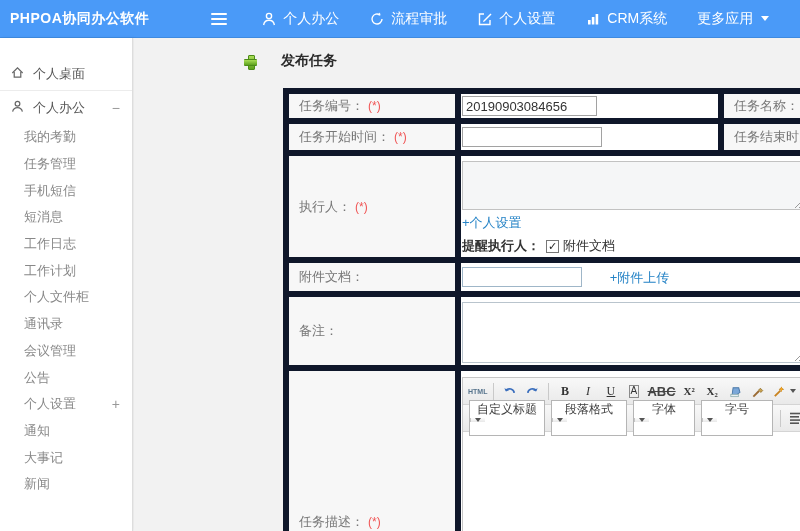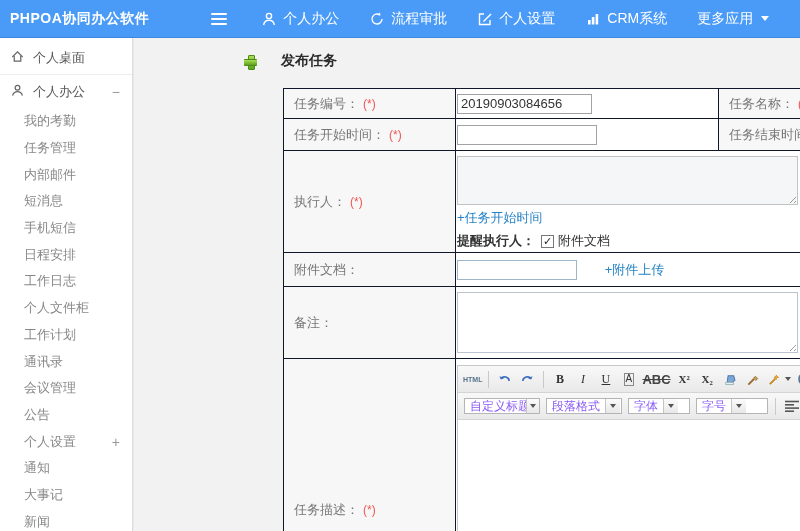--- a/index.html
+++ b/index.html
@@ -19,40 +19,40 @@
   .hamburger { margin-left:62px; width:20px; display:flex; flex-direction:column; gap:3px; cursor:pointer; }
   .hamburger span { display:block; width:16px; height:2px; background:#fff; border-radius:1px; }
   .topnav { display:flex; align-items:center; margin-left:30px; }
   .topnav-item { display:flex; align-items:center; gap:6px; font-size:14px; margin-right:30px; cursor:pointer; white-space:nowrap; }
   .topnav-item svg { display:block; }
   .caret { width:0; height:0; border-left:4px solid transparent; border-right:4px solid transparent; border-top:5px solid #fff; margin-left:2px; }
   
   .sidebar {
     position:absolute; left:0; top:38px; width:133px; bottom:0;
     background:#fff; border-right:1px solid #ddd;
-    box-shadow:2px 0 4px rgba(0,0,0,.05); padding-top:4px;
+    box-shadow:2px 0 4px rgba(0,0,0,.05); padding-top:20px;
   }
   .side-top { height:32px; display:flex; align-items:center; gap:8px; padding-left:10px; font-size:13px; color:#555; cursor:pointer; }
   .side-div { border-bottom:1px solid #ececec; margin:0 0 1px 0; }
   .side-sub { height:26.7px; display:flex; align-items:center; padding-left:24px; font-size:13px; color:#888; cursor:pointer; }
   .toggle { margin-left:auto; margin-right:12px; color:#999; font-size:14px; }
   
   .main { position:absolute; left:134px; top:38px; right:0; bottom:0; background:#f2f2f2; overflow:hidden; }
   .page-head { position:absolute; left:110px; top:14px; display:flex; align-items:center; gap:24px; }
   .plus-icon { position:relative; width:13px; height:13px; }
   .plus-icon:before, .plus-icon:after {
     content:""; position:absolute; background:linear-gradient(#a8dd55,#5ea21e);
     border:1px solid #4c8b17; border-radius:1px;
   }
   .plus-icon:before { left:4px; top:0; width:5px; height:13px; }
   .plus-icon:after  { left:0; top:4px; width:13px; height:5px; border-left:none; border-right:none; }
   .page-title { font-size:14px; font-weight:bold; color:#2b2b2b; }
   
   table.form { position:absolute; left:149px; top:50px; width:700px; border-collapse:collapse; background:#fff; table-layout:fixed; font-size:13px; }
-  table.form td { border:1px solid #0f172a; vertical-align:middle; }
+  table.form td { border:6px solid #0f172a; vertical-align:middle; }
   td.lbl { background:#f7f7f7; color:#777; padding-left:10px; }
   .star { color:#f05555; margin-left:4px; font-size:12px; }
   .c1 { width:172px; } .c2 { width:263px; } .c3 { width:265px; }
   input[type=text] { height:20px; border:1px solid #a2a2a2; font-size:13px; padding:0 3px; font-family:inherit; color:#333; background:#fff; }
   .cell-pad { padding:2px 0 2px 1px; }
   .ta-wrap { position:relative; display:inline-block; vertical-align:top; }
   textarea { display:block; border:1px solid #c2c2c2; font-family:inherit; font-size:13px; resize:none; }
   .exec-ta { width:341px; height:49px; background:#f5f6f7; }
   .remark-ta { width:341px; height:61px; background:#fff; border-color:#b9c4cd; }
   .grip { position:absolute; right:2px; bottom:2px; width:9px; height:9px;
@@ -69,21 +69,21 @@
   .tb-sep { width:1px; height:17px; background:#c9c9c9; margin:0 4px; }
   .b-html { font-size:7px; color:#56738c; font-weight:bold; letter-spacing:0; }
   .b-bold { font-weight:bold; font-family:"Liberation Serif",serif; }
   .b-italic { font-style:italic; font-family:"Liberation Serif",serif; }
   .b-under { text-decoration:underline; font-family:"Liberation Serif",serif; }
   .b-abox { border:1px solid #8a8a8a; font-size:10px; padding:0 1px; line-height:1; height:13px; display:flex; align-items:center; }
   .b-strike { text-decoration:line-through; font-size:13px; font-weight:bold; color:#444; }
   .b-supsub { font-size:11px; font-weight:bold; font-family:"Liberation Serif",serif; }
   .b-quote { font-family:"Liberation Serif",serif; font-weight:bold; font-size:15px; color:#5a7a9a; letter-spacing:-1px; }
   .mini-caret { width:0; height:0; border-left:3px solid transparent; border-right:3px solid transparent; border-top:4px solid #555; margin-left:3px; }
-  .combo { display:flex; align-items:center; background:#fff; border:1px solid #b5b5b5; height:16px; margin:0 3px; font-size:12px; color:#8b5cf6; }
+  .combo { display:flex; align-items:center; background:#fff; border:1px solid #b5b5b5; height:36px; margin:0 3px; font-size:12px; color:#404040;flex-direction:column; }
   .combo .txt { padding:0 5px; white-space:nowrap; overflow:hidden; }
   .combo .dd { width:15px; align-self:stretch; border-left:1px solid #c5c5c5; display:flex; align-items:center; justify-content:center; background:linear-gradient(#fbfbfb,#e8e8e8); }
   .combo .dd i { width:0; height:0; border-left:3px solid transparent; border-right:3px solid transparent; border-top:4px solid #555; }
   .edit-area { height:240px; background:#fff; }
   .desc-lbl-cell { vertical-align:middle; }
 </style>
 </head>
 <body>
 
 <div class="topbar">
@@ -159,39 +159,33 @@
     <span>个人办公</span>
     <span class="toggle">−</span>
   </div>
   <div class="side-sub">
       <span>我的考勤</span>
     </div>
   <div class="side-sub">
       <span>任务管理</span>
     </div>
   <div class="side-sub">
-      <span>内部邮件</span>
+      <span>手机短信</span>
     </div>
   <div class="side-sub">
       <span>短消息</span>
     </div>
   <div class="side-sub">
-      <span>手机短信</span>
-    </div>
-  <div class="side-sub">
-      <span>日程安排</span>
-    </div>
-  <div class="side-sub">
       <span>工作日志</span>
     </div>
   <div class="side-sub">
+      <span>工作计划</span>
+    </div>
+  <div class="side-sub">
       <span>个人文件柜</span>
-    </div>
-  <div class="side-sub">
-      <span>工作计划</span>
     </div>
   <div class="side-sub">
       <span>通讯录</span>
     </div>
   <div class="side-sub">
       <span>会议管理</span>
     </div>
   <div class="side-sub">
       <span>公告</span>
     </div>
@@ -242,21 +236,21 @@
     </tr>
     <tr style="height:96px;">
       <td class="lbl">
         <span>执行人：</span><span class="star">(*)</span>
       </td>
       <td colspan="2" class="cell-pad" style="vertical-align:top; padding-top:5px;">
         <div class="ta-wrap">
           <textarea class="exec-ta" style=""></textarea>
           <span class="grip"></span>
         </div>
-        <div style="margin-top:4px;"><a class="blue-link">+任务开始时间</a></div>
+        <div style="margin-top:4px;"><a class="blue-link">+个人设置</a></div>
         <div class="remind-line">
           <span class="remind-lbl">提醒执行人：</span>
           <span class="chk">✓</span>
           <span>附件文档</span>
         </div>
       </td>
     </tr>
     <tr style="height:34px;">
       <td class="lbl">
         <span>附件文档：</span>

